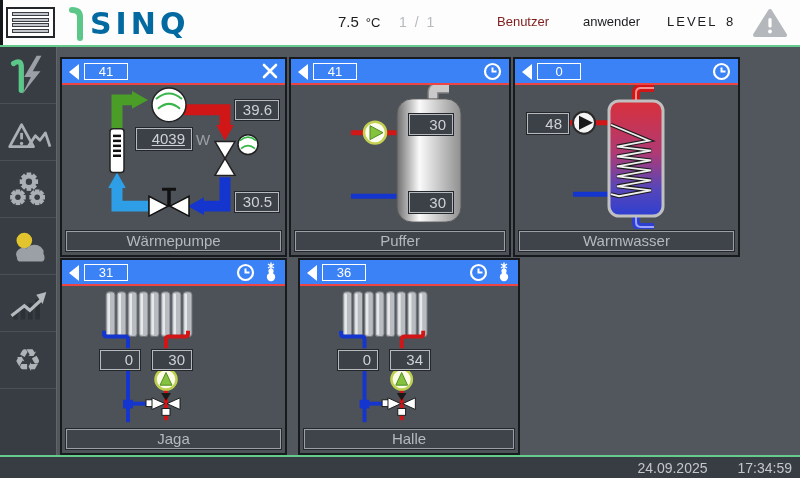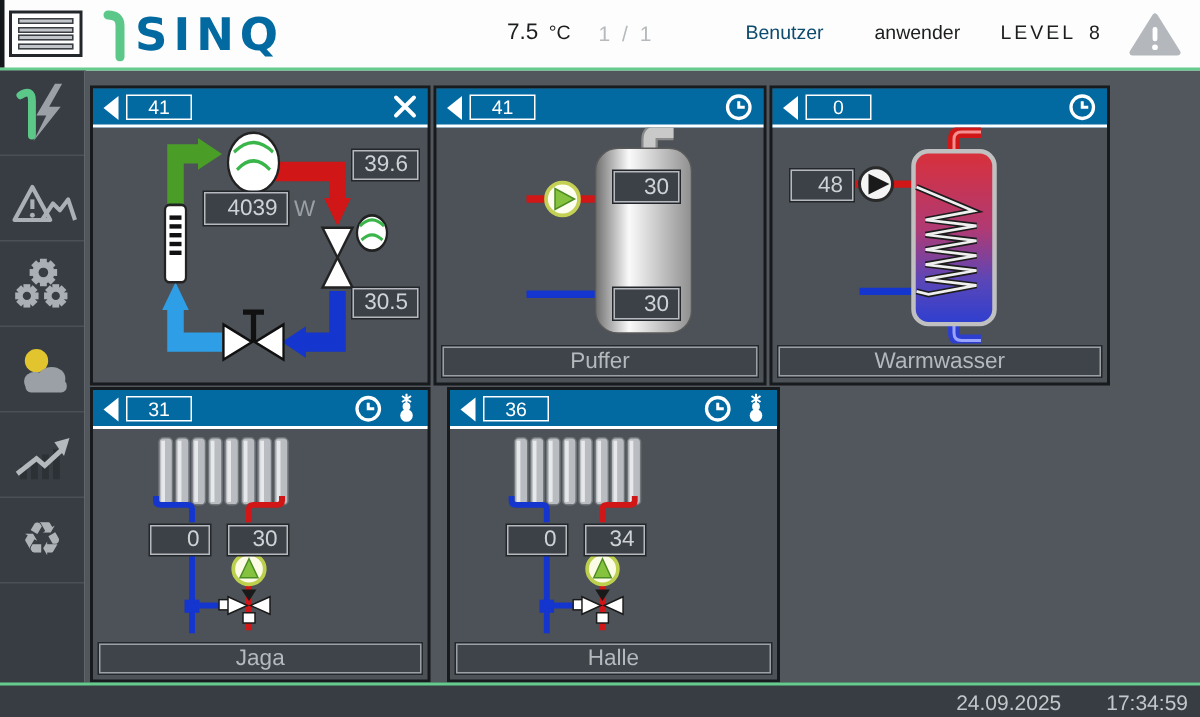--- a/index.html
+++ b/index.html
@@ -15,41 +15,41 @@
   .menu-btn { position:absolute; left:6px; top:7px; width:49px; height:31px;
     background:#ffffff; border:2px solid #23262a; display:flex; flex-direction:column;
     justify-content:space-between; padding:3px 4px; cursor:pointer; }
   .menu-btn .bar { height:4px; background:#c3c7cb; border:1px solid #3a3e42; }
   .logo { position:absolute; left:64px; top:5px; height:36px; display:flex; align-items:center; }
   .logo-text { font-size:30px; font-weight:bold; letter-spacing:4px; color:#0369a1;
     font-family:"DejaVu Sans", sans-serif; }
   .tb-temp { position:absolute; left:338px; top:13px; font-size:15px; color:#1b1d1f; }
   .tb-temp .unit { font-size:13px; margin-left:7px; }
   .tb-pages { position:absolute; left:399px; top:14px; font-size:14px; color:#b6babd; letter-spacing:2px; }
-  .tb-user-label  { position:absolute; left:497px; top:14px; font-size:13px; color:#0c4a6e; }
+  .tb-user-label  { position:absolute; left:497px; top:14px; font-size:13px; color:#7f1d1d; }
   .tb-user-value  { position:absolute; left:583px; top:14px; font-size:13px; color:#1b1d1f; }
   .tb-level-label { position:absolute; left:667px; top:14px; font-size:13px; color:#1b1d1f; letter-spacing:2px;text-align:center; }
   .tb-level-value { position:absolute; left:726px; top:14px; font-size:13px; color:#1b1d1f; }
   .tb-warn { position:absolute; left:752px; top:8px; width:36px; height:30px; cursor:pointer; }
   
   .sidebar { position:absolute; left:0; top:47px; width:57px; height:410px;
     background:#383d43; border-right:1px solid #60656a; }
   .side-btn { width:100%; height:57px; border-bottom:1px solid #4a5056;
     display:flex; align-items:center; justify-content:center; cursor:pointer; }
   .recycle-glyph { font-size:31px; color:#aeb3b8; line-height:1;
     font-family:"DejaVu Sans", sans-serif; }
   
   .statusbar { position:absolute; left:0; top:455px; width:800px; height:23px;
     background:#383d43; border-top:2px solid #65cc8e;
     display:flex; justify-content:flex-end; align-items:center; gap:30px; padding-right:8px;padding-left:47px; }
   .statusbar span { color:#c3c7cb; font-size:14px; }
   
   .panel { position:absolute; border:2px solid #181b1e; background:#4c5257;
     display:flex; flex-direction:column; }
-  .phead { height:26px; background:#0369a1; border-bottom:2px solid #ffffff;
+  .phead { height:26px; background:#3b82f6; border-bottom:2px solid #ef4444;
     position:relative; flex:none; }
   .hback { position:absolute; left:5px; top:4px; cursor:pointer; }
   .hnum  { position:absolute; left:22px; top:4px; width:44px; height:17px;
     border:1px solid #ffffff; color:#ffffff; font-size:13px; text-align:center; line-height:15px; }
   .hicons { position:absolute; right:7px; top:2px; display:flex; gap:9px; align-items:center; height:20px; }
   .pcontent { flex:1; position:relative; }
   .pcontent svg.diagram { position:absolute; left:0; top:0; width:100%; height:100%; }
   .plabel { flex:none; margin:2px 4px 4px 4px; height:20px; background:#3f444b;
     border:1px solid #9aa0a5; box-shadow:0 0 0 1px #24272b;
     color:#b4b9bd; font-size:15px; text-align:center; line-height:18px; cursor:pointer; }
@@ -209,24 +209,25 @@
           <path d="M 179,64 Q 186,58 193,64" stroke="#39b54a" stroke-width="1.8" fill="none"></path>
         </g>
         <g>
           <line x1="107" y1="104" x2="107" y2="122" stroke="#111" stroke-width="3.5"></line>
           <line x1="100" y1="105" x2="114" y2="105" stroke="#111" stroke-width="3"></line>
           <polygon points="87,112 87,132 106,122" fill="#ffffff" stroke="#111" stroke-width="1.5"></polygon>
           <polygon points="127,112 127,132 108,122" fill="#ffffff" stroke="#111" stroke-width="1.5"></polygon>
         </g>
       </svg>
       <div class="vbox" style="left:173px; top:15px; width:44px; height:20px;">39.6</div>
-      <div class="vbox" style="left:74px; top:43px; width:56px; height:22px; line-height:20px;">4039</div>
+      <div class="vbox" style="left:74px; top:43px; width:56px; height:22px; line-height:20px;text-decoration:underline;">4039</div>
       <div class="wunit" style="left:134px; top:46px;">W</div>
       <div class="vbox" style="left:173px; top:107px; width:44px; height:20px;">30.5</div>
     </div>
+    <div class="plabel">Wärmepumpe</div>
   </div>
 
   <div class="panel" style="left:289px; top:57px; width:222px; height:200px;">
     <div class="phead">
       <svg class="hback" width="13" height="18" viewBox="0 0 13 18">
         <polygon points="12,1 2,9 12,17" fill="#ffffff"></polygon>
       </svg>
       <div class="hnum">41</div>
       <div class="hicons">
         <svg width="19" height="19" viewBox="0 0 19 19">

